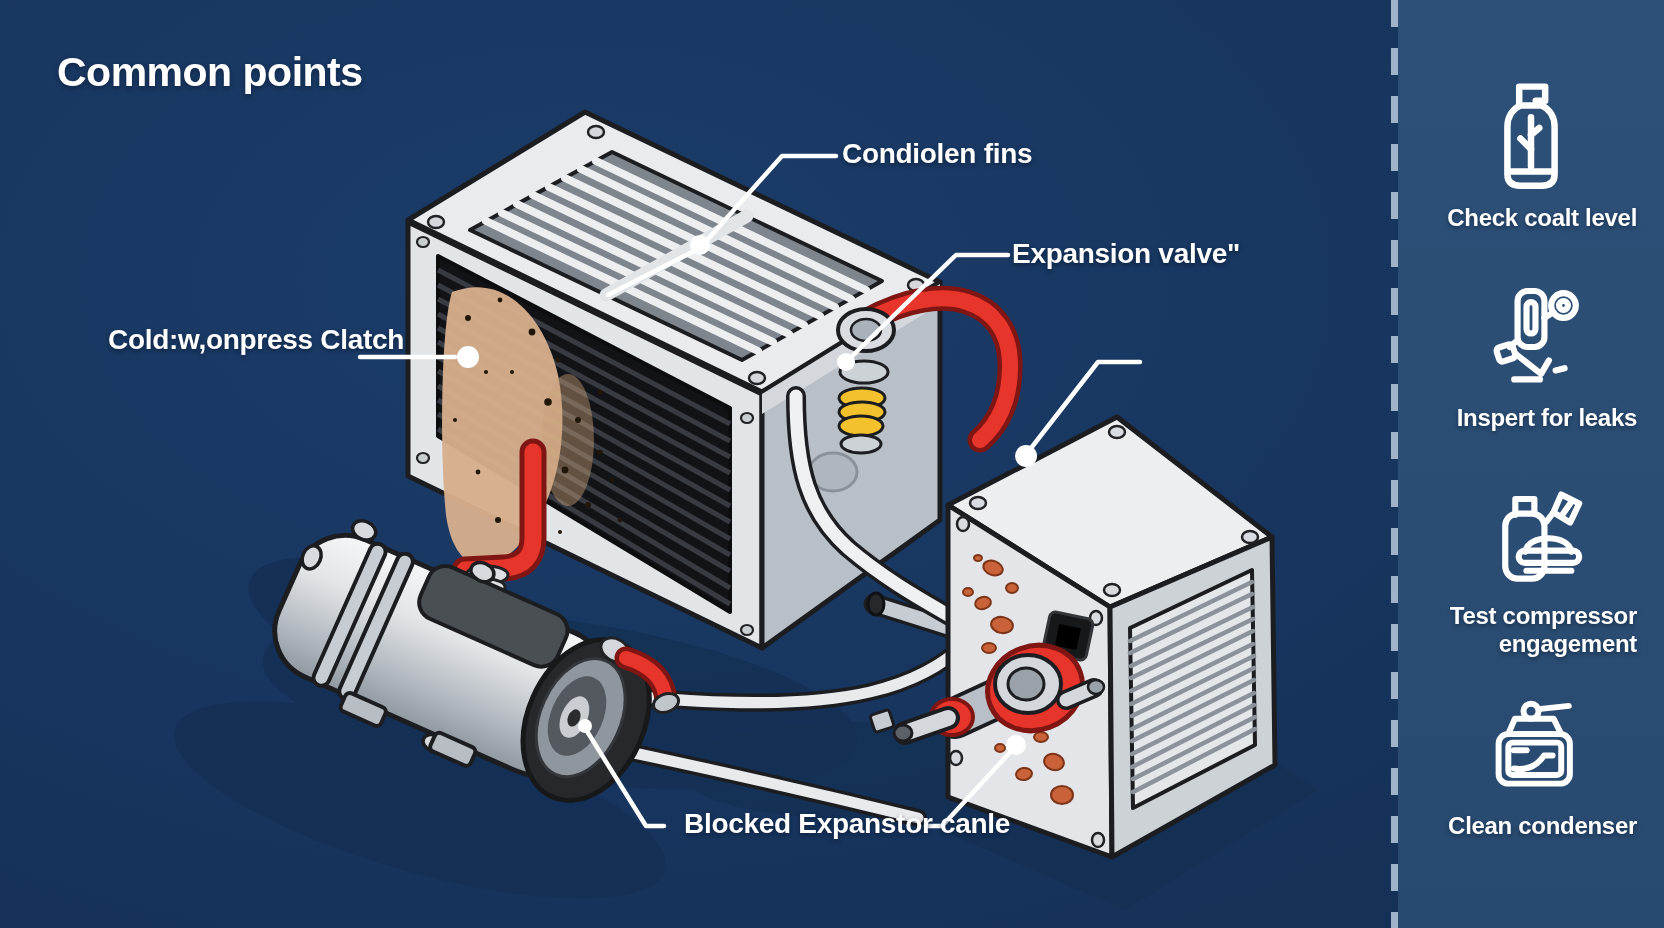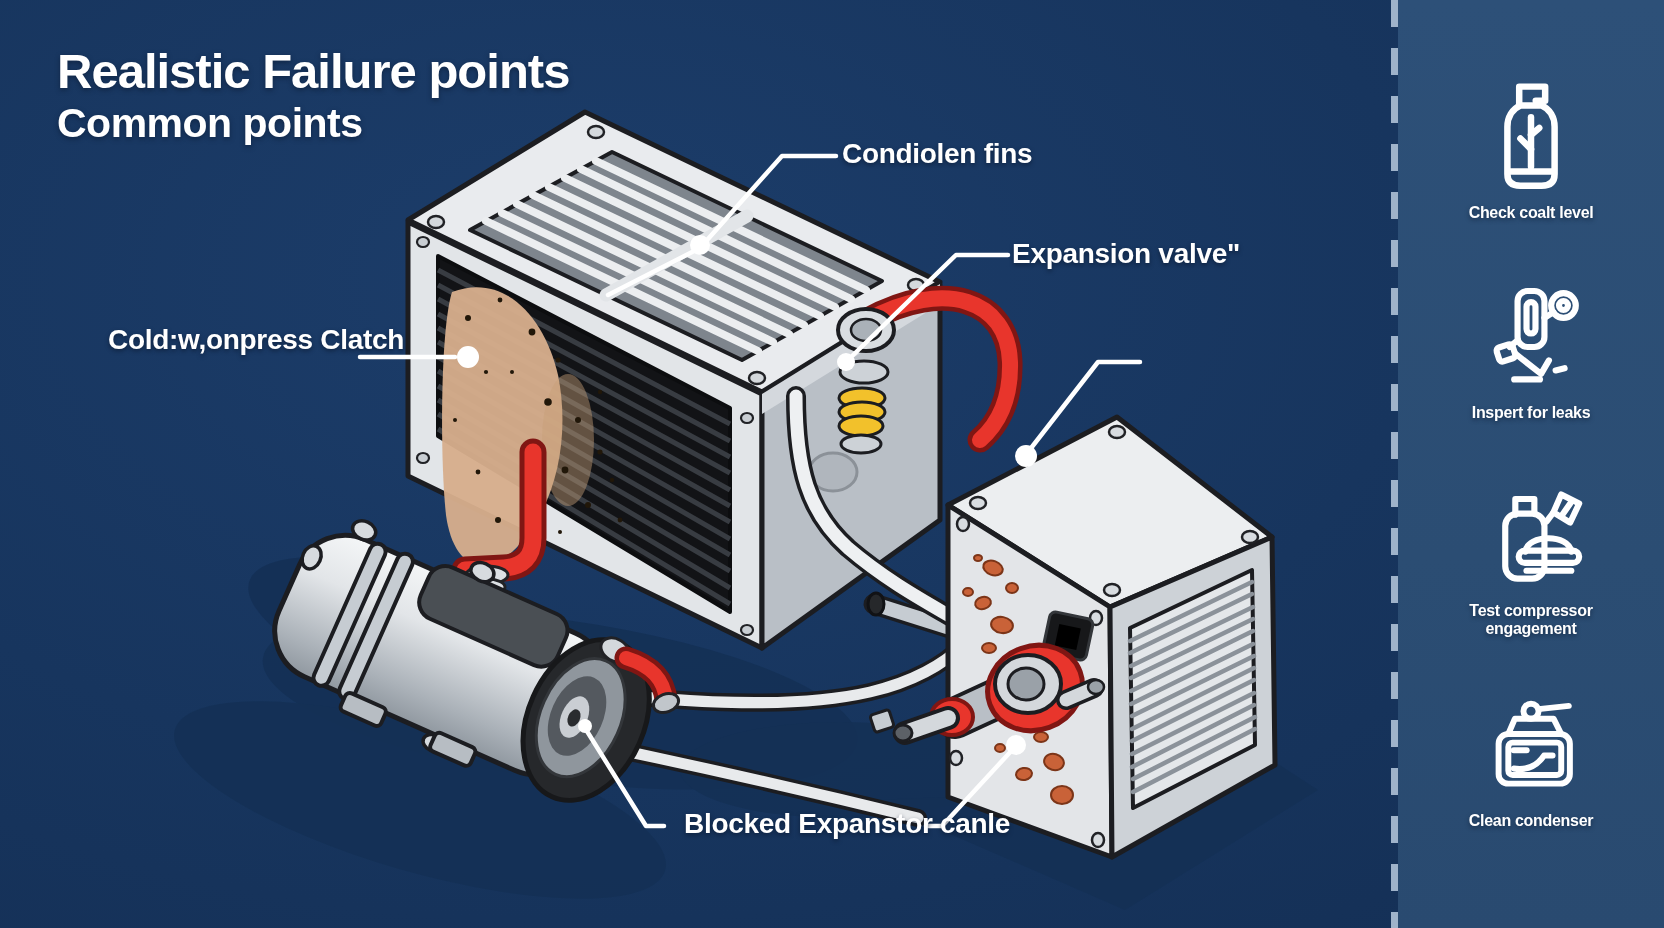--- a/index.html
+++ b/index.html
@@ -38,22 +38,22 @@
     background:repeating-linear-gradient(to bottom,#9fb3ca 0 27px, rgba(0,0,0,0) 27px 48px);
   }
   .side-item{position:absolute;left:0;right:0;text-align:center;z-index:5;}
   #side-item-0{top:76px;}
   #side-item-1{top:282px;}
   #side-item-2{top:480px;}
   #side-item-3{top:694px;}
   .side-icon{display:block;margin:0 auto;}
   .side-icon *{fill:none;stroke:#fff;stroke-width:5.5;stroke-linecap:round;stroke-linejoin:round;}
   .side-label{
-    margin:10px auto 0 auto;max-width:212px;color:#fff;font-size:16px;font-weight:700;
-    line-height:1.15;letter-spacing:-.3px;text-shadow:0 2px 4px rgba(8,20,40,.5);
+    margin:10px auto 0 auto;max-width:212px;color:#fff;font-size:24px;font-weight:700;
+    line-height:1.15;letter-spacing:-.3px;text-shadow:0 2px 4px rgba(8,20,40,.5);text-align:right;
   }
 </style>
 </head>
 <body>
 
 <div class="stage">
 
   <svg class="illustration" width="1664" height="928" viewBox="0 0 1664 928">
     <defs>
       <linearGradient id="gradCyl" x1="0" y1="0" x2="0" y2="1">
@@ -264,21 +264,20 @@
       <circle cx="700" cy="245" r="10"></circle>
       <circle cx="846" cy="362" r="9"></circle>
       <circle cx="468" cy="357" r="11"></circle>
       <circle cx="1026" cy="456" r="11"></circle>
       <circle cx="585" cy="726" r="7"></circle>
       <circle cx="1016" cy="745" r="10"></circle>
     </g>
   </svg>
 
   <div class="header">
-    <h1>Realistic Failure points</h1>
     <h2>Common points</h2>
   </div>
 
   <div class="callout" id="callout-fins">Condiolen fins</div>
   <div class="callout" id="callout-expansion">Expansion valve"</div>
   <div class="callout" id="callout-cold">Cold:w,onpress Clatch</div>
   <div class="callout" id="callout-blocked">Blocked Expanstor canle</div>
 
   <div class="divider"></div>
   <div class="sidebar">

